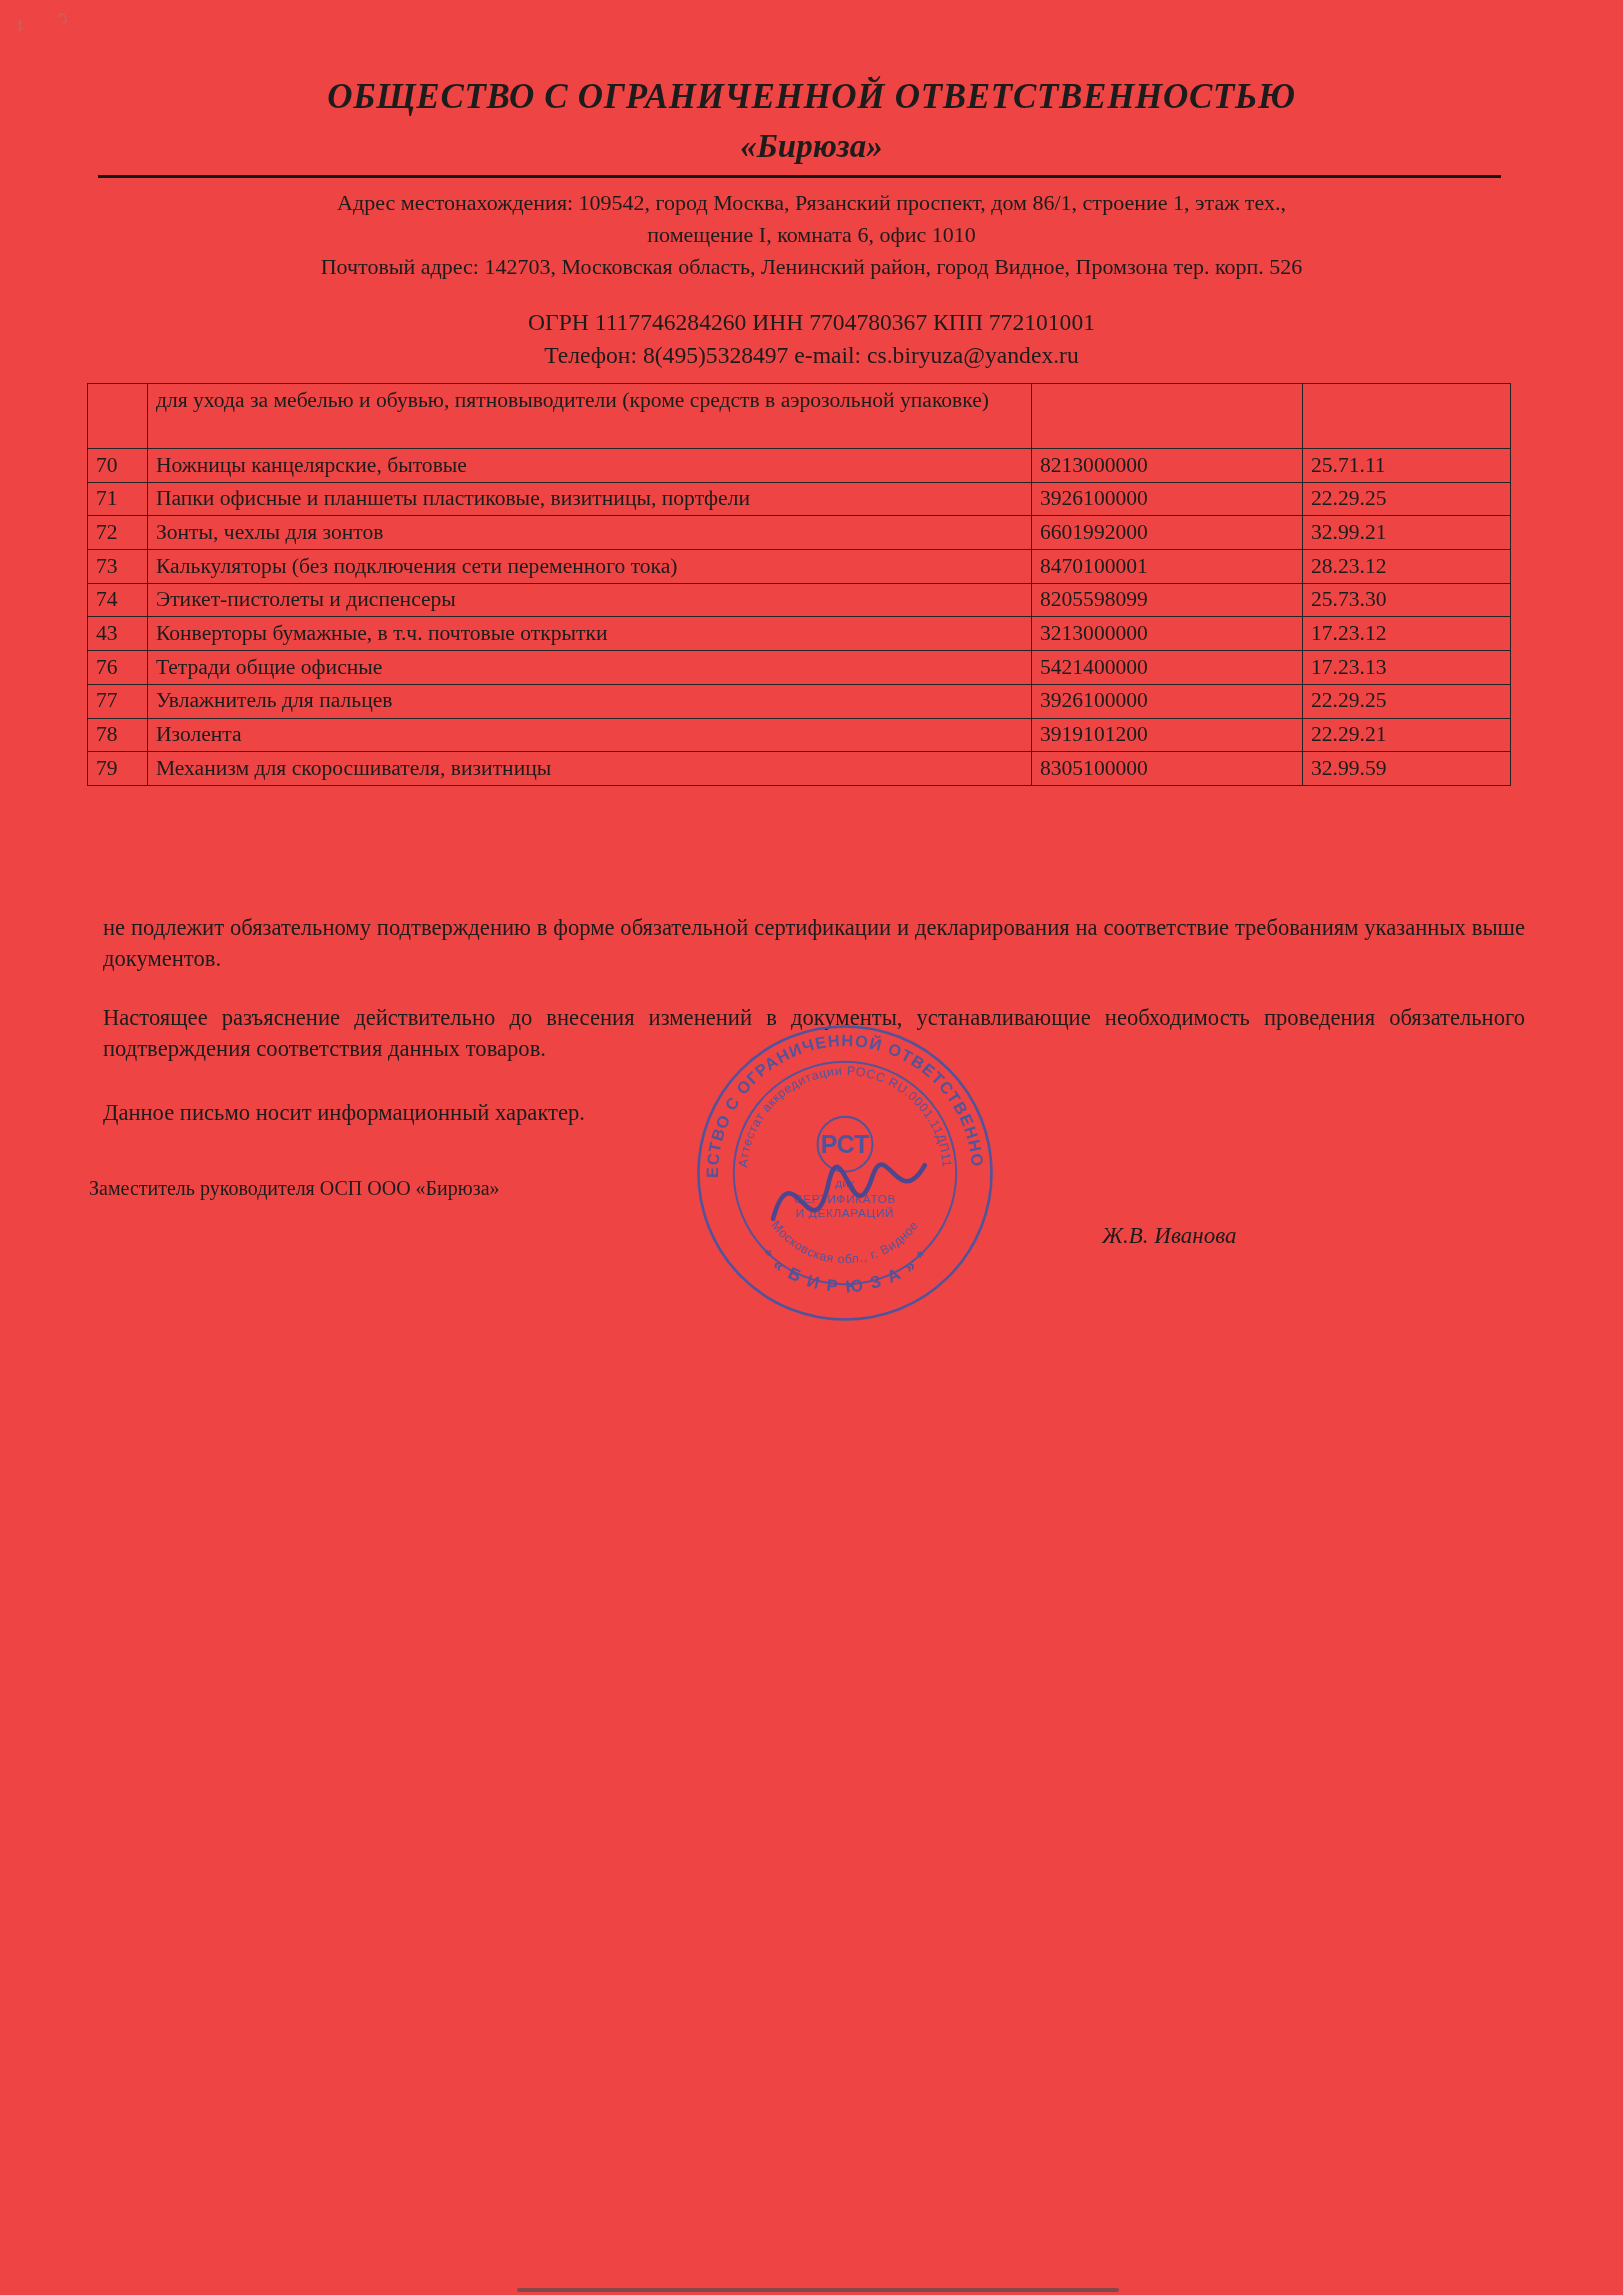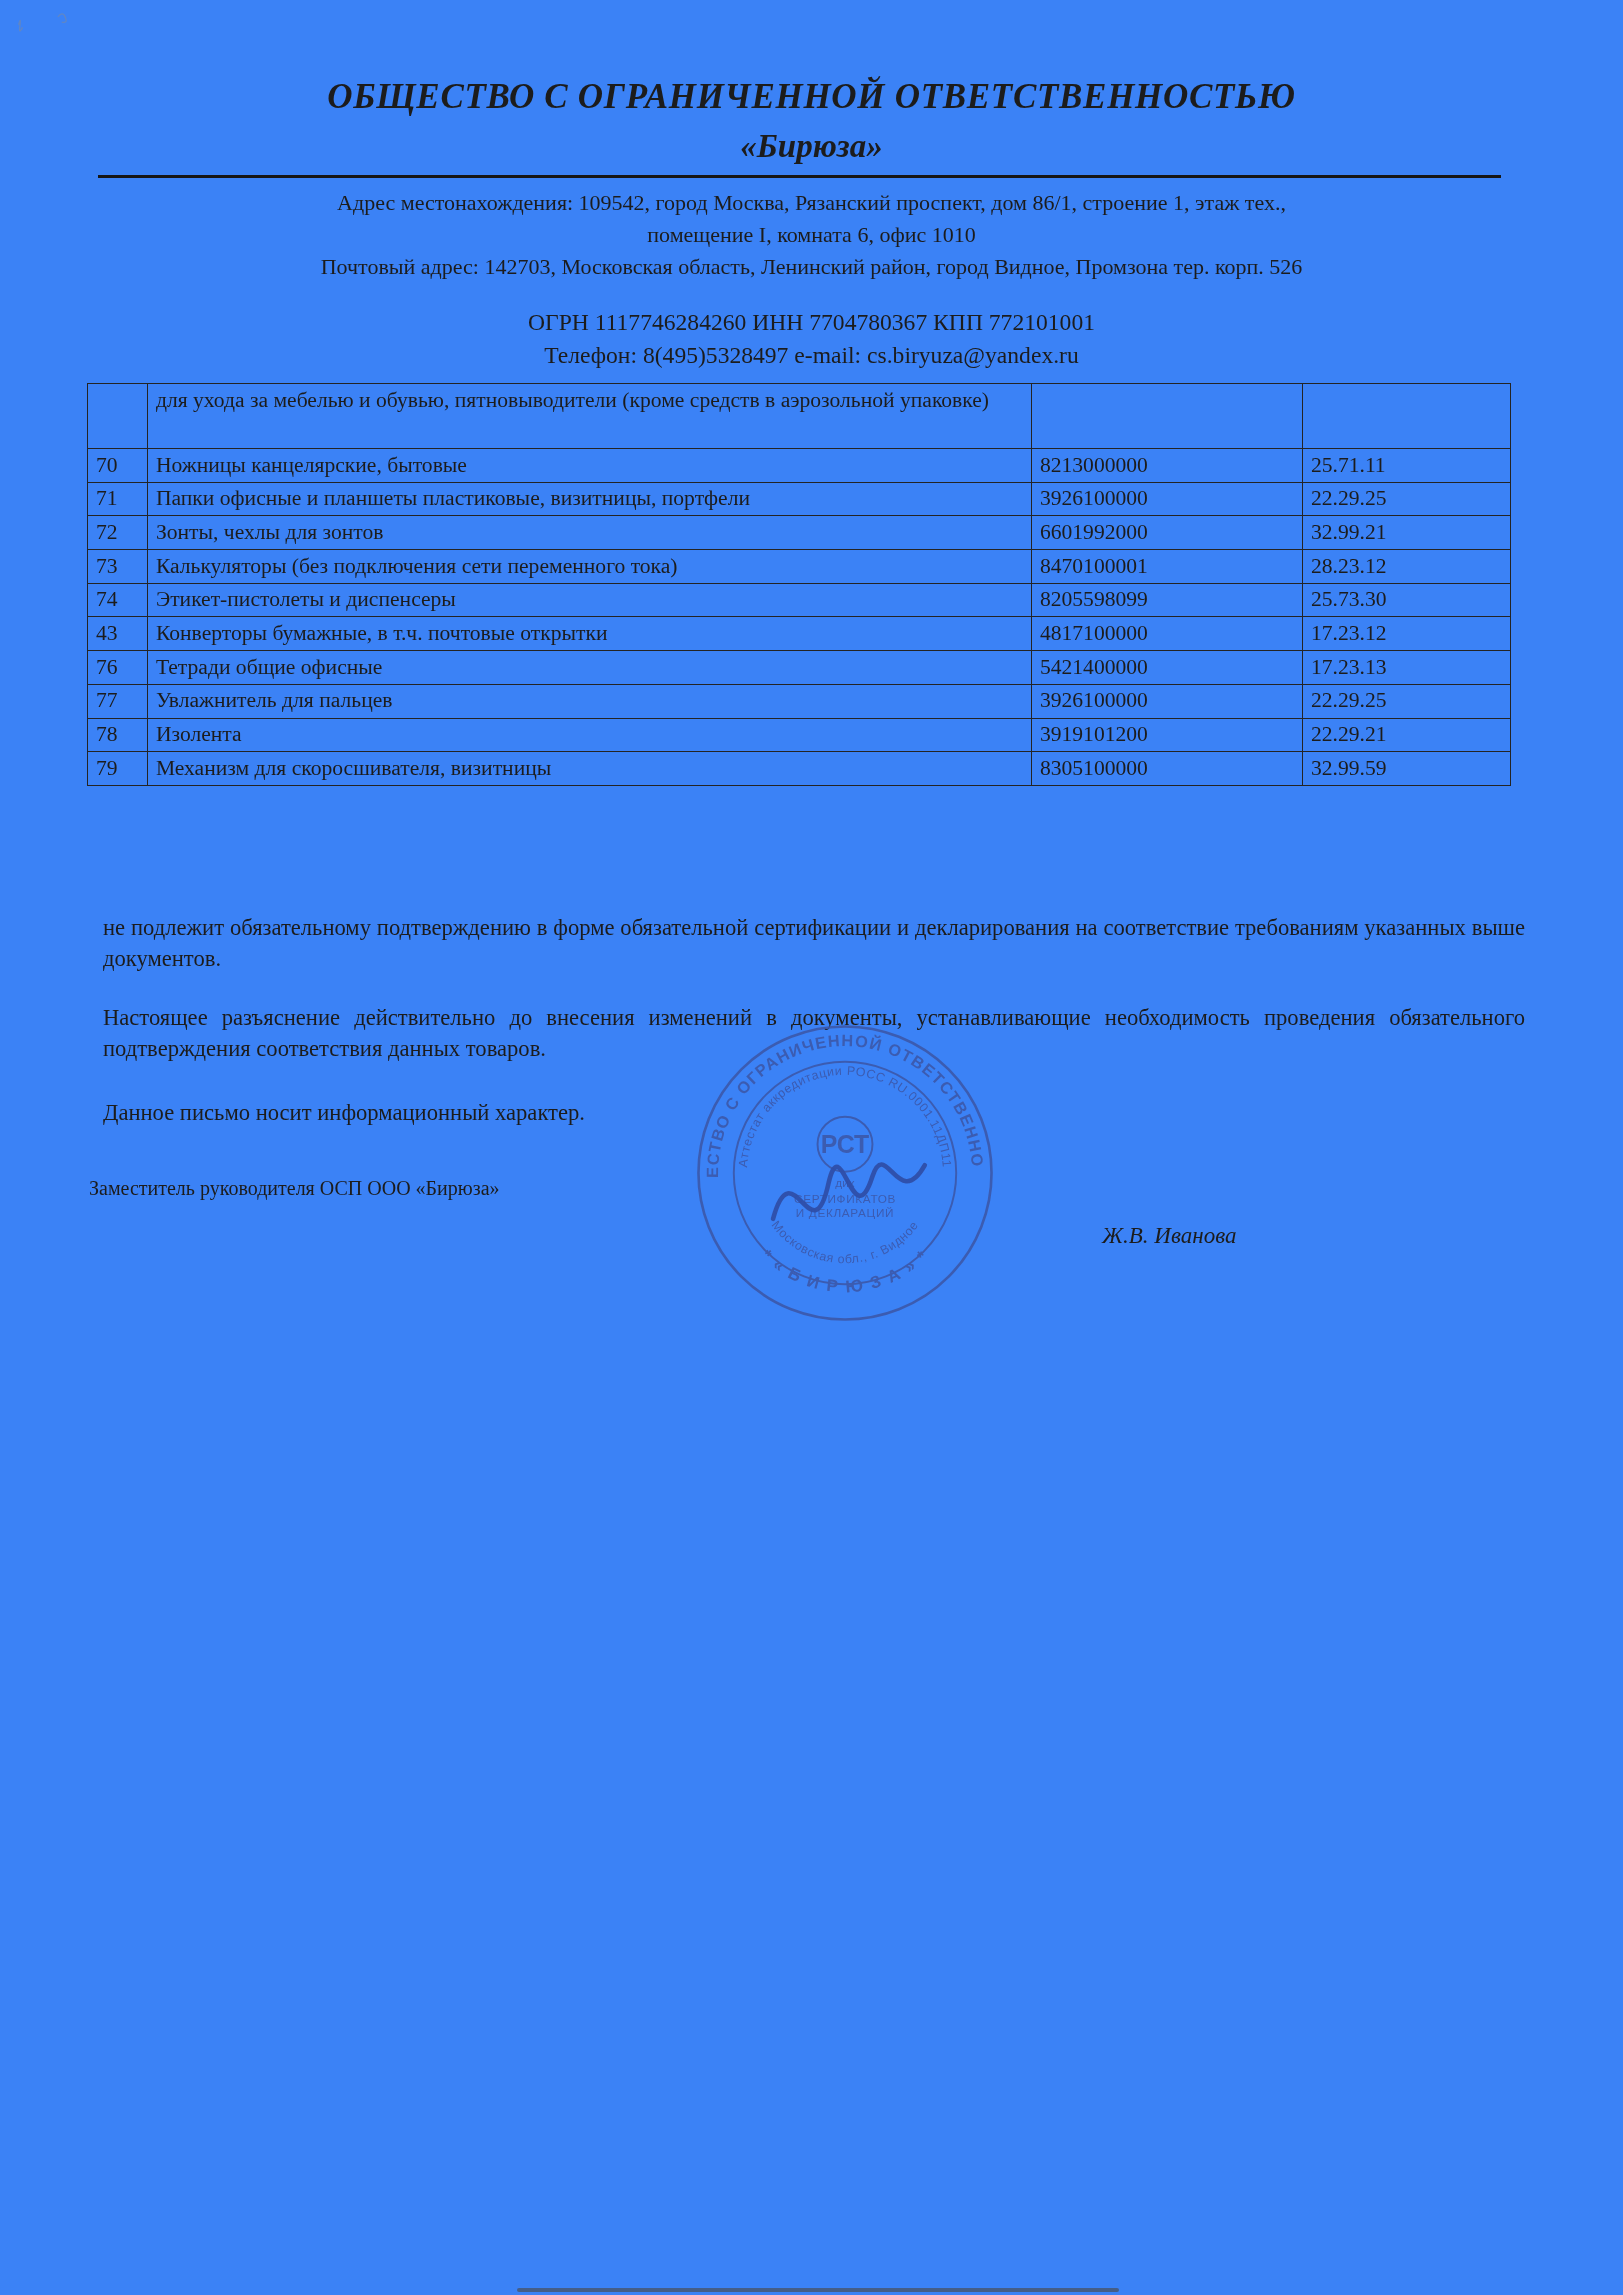--- a/index.html
+++ b/index.html
@@ -1,20 +1,20 @@
 <!DOCTYPE html>
 <html style="font-size:10.5px"><head>
 <meta charset="utf-8">
 <style>
   * { margin:0; padding:0; box-sizing:border-box; }
   html,body { background:#9a9a9a; }
   .page {
     position:relative;
     width:1623px; height:2295px;
-    background:#3b82f6;
+    background:#ef4444;
     font-family:"Liberation Serif", serif;
     color:#1c1c1c;
     overflow:hidden;
     margin:0 auto;
   }
   
   .doc-title1 {
     position:absolute; left:0; right:0; top:77px;
     text-align:center;
     font-size:35px; font-weight:bold; font-style:italic;
@@ -141,21 +141,21 @@
       </tr>
       <tr>
         <td>74</td>
         <td>Этикет-пистолеты и диспенсеры</td>
         <td>8205598099</td>
         <td>25.73.30</td>
       </tr>
       <tr>
         <td>43</td>
         <td>Конверторы бумажные, в т.ч. почтовые открытки</td>
-        <td>4817100000</td>
+        <td>3213000000</td>
         <td>17.23.12</td>
       </tr>
       <tr>
         <td>76</td>
         <td>Тетради общие офисные</td>
         <td>5421400000</td>
         <td>17.23.13</td>
       </tr>
       <tr>
         <td>77</td>

